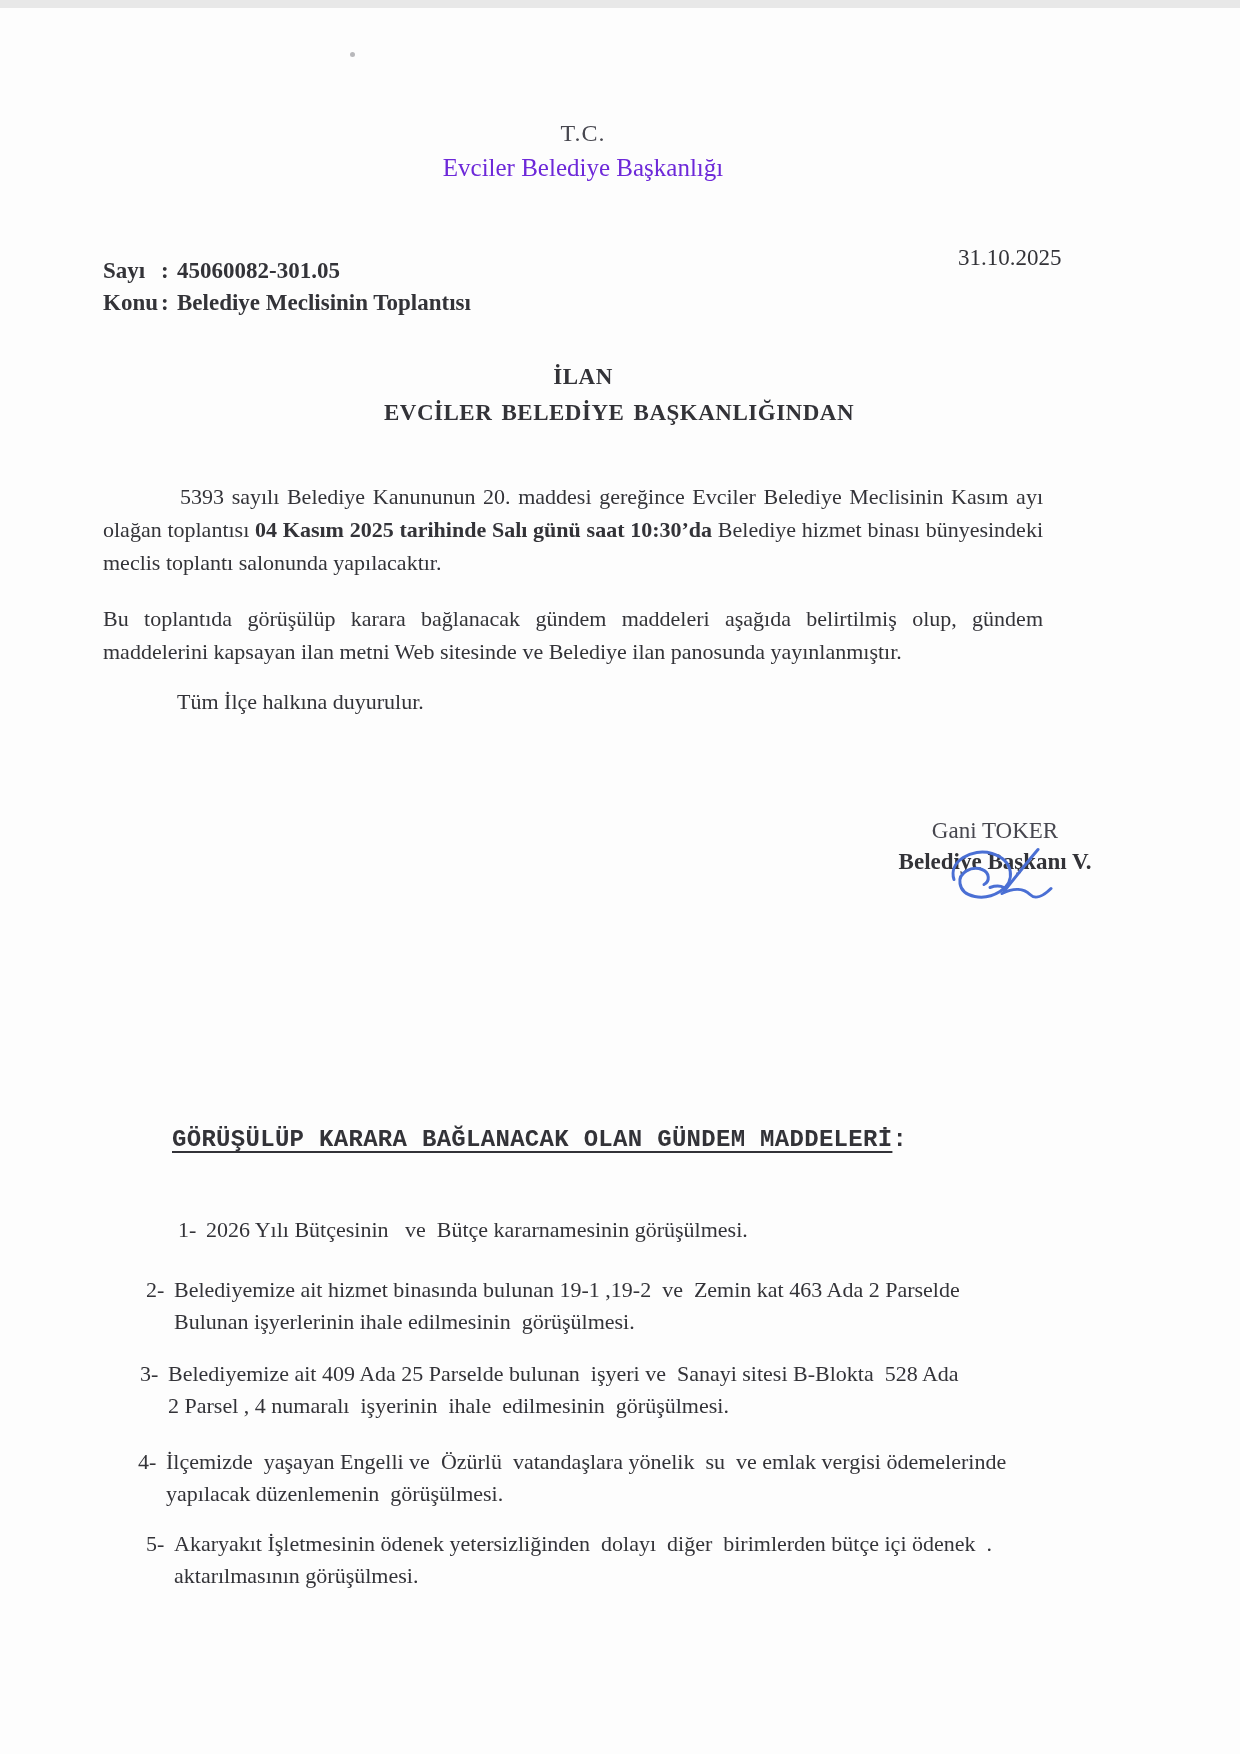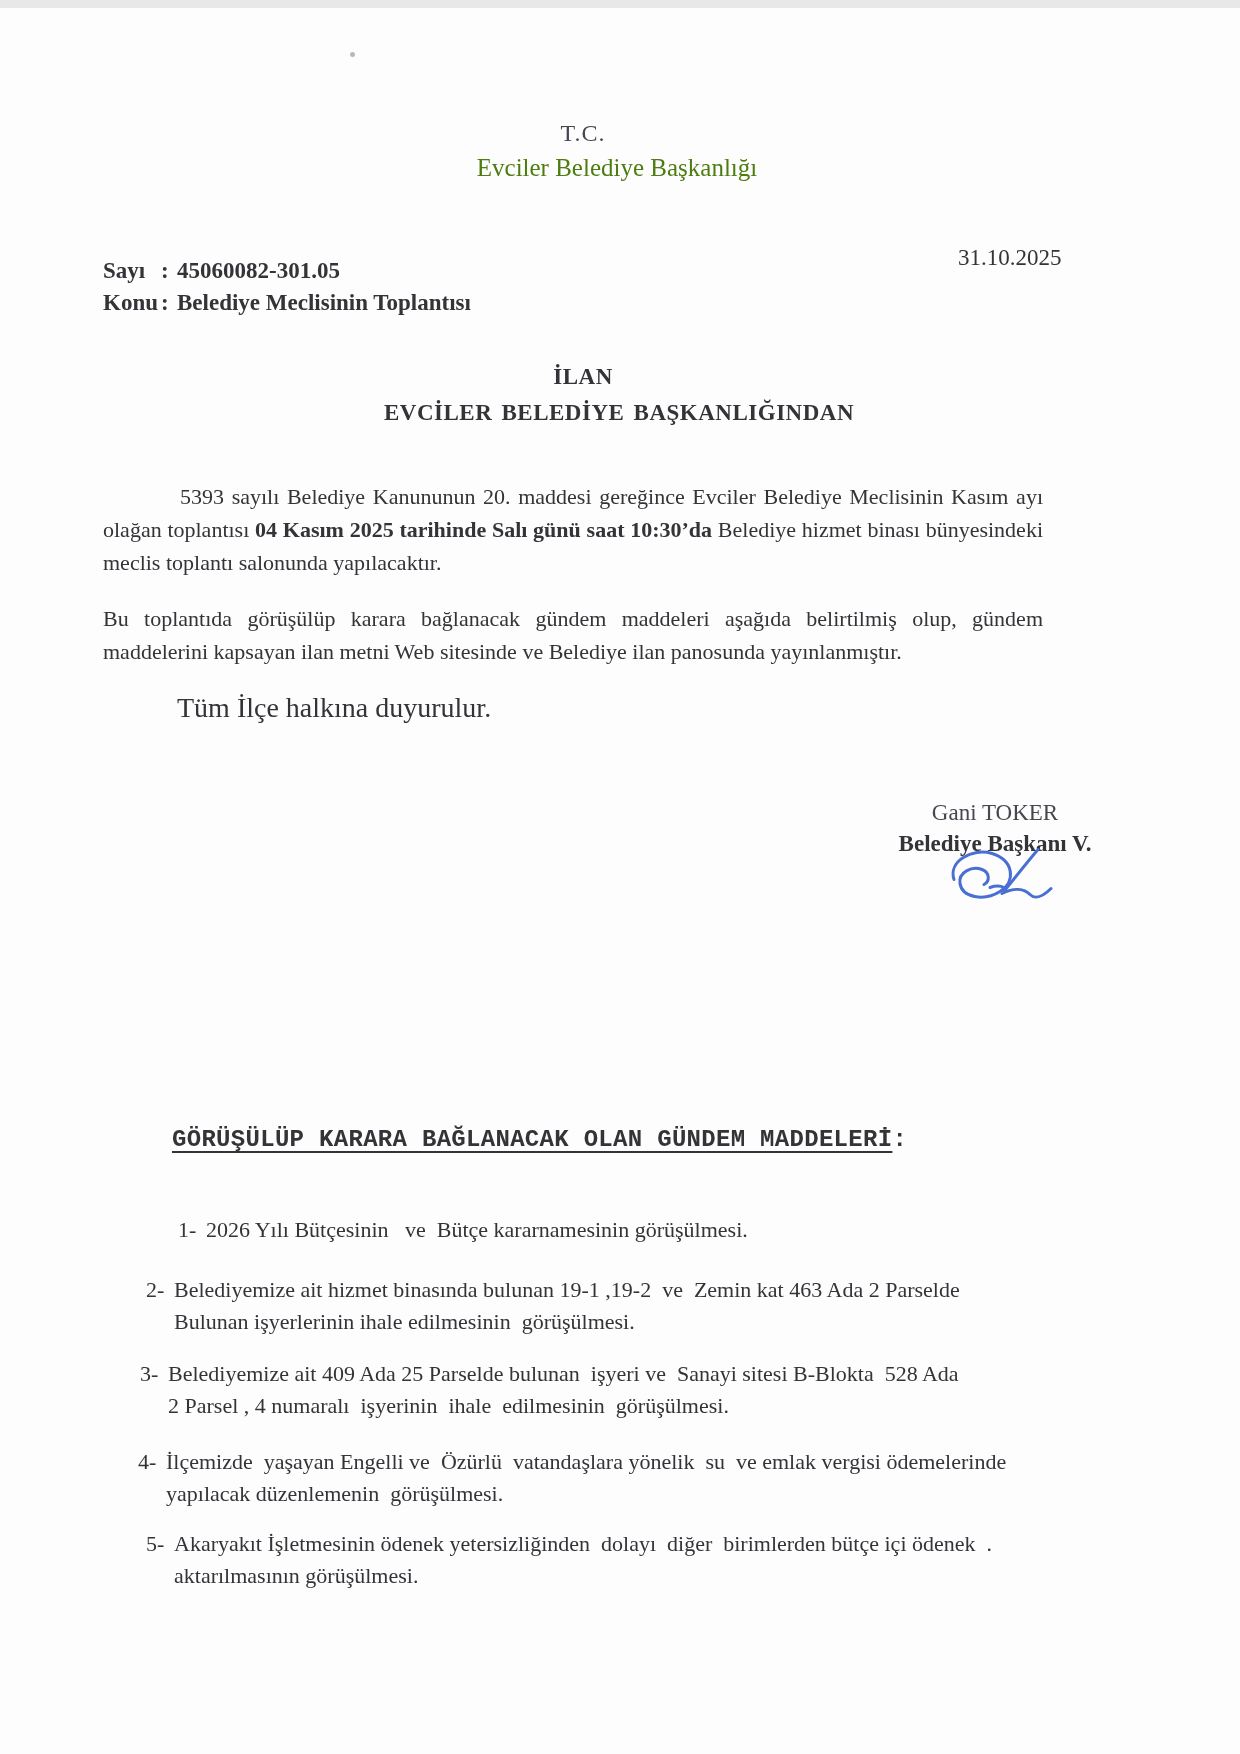--- a/index.html
+++ b/index.html
@@ -28,21 +28,21 @@
     opacity: .6;
   }
 
   
   .center-col {
     left: 0;
     width: 1166px;
     text-align: center;
   }
   .hdr-tc   { top: 112px; font-size: 24px; color: #47474f; letter-spacing: 1px; }
-  .hdr-org  { top: 146px; font-size: 25px; color: #4d7c0f; padding-left: 34px; }
+  .hdr-org  { top: 146px; font-size: 25px; color: #6d28d9; }
 
   
   .meta-row { left: 103px; font-size: 23px; font-weight: bold; }
   .meta-row .mlabel { display: inline-block; width: 58px; }
   .meta-row .msep   { display: inline-block; width: 16px; }
   .row-sayi { top: 250px; }
   .row-konu { top: 282px; }
   .doc-date { top: 237px; left: 958px; font-size: 23px; }
 
   
@@ -52,25 +52,25 @@
   
   .para {
     left: 103px;
     width: 940px;
     font-size: 22px;
     line-height: 33px;
     text-align: justify;
   }
   .p1 { top: 450px; text-indent: 77px; }
   .p2 { top: 572px; }
-  .p3 { top: 655px; left: 177px; width: auto; text-align: center; font-size: 28px; }
+  .p3 { top: 655px; left: 177px; width: auto; text-align: center; font-size: 22px; }
   .bold { font-weight: bold; }
 
   
-  .sig-block { top: 792px; left: 860px; width: 270px; text-align: center; }
+  .sig-block { top: 810px; left: 860px; width: 270px; text-align: center; }
   .sig-name  { font-size: 23px; color: #47474f; }
   .sig-title { font-size: 23px; font-weight: bold; margin-top: 5px; }
   .sig-scribble { top: 833px; left: 938px; width: 120px; height: 66px; }
 
   
   .agenda-heading {
     top: 1118px; left: 172px;
     font-size: 24px; font-weight: bold;
     letter-spacing: .3px;
     font-family: Liberation Mono, monospace;

